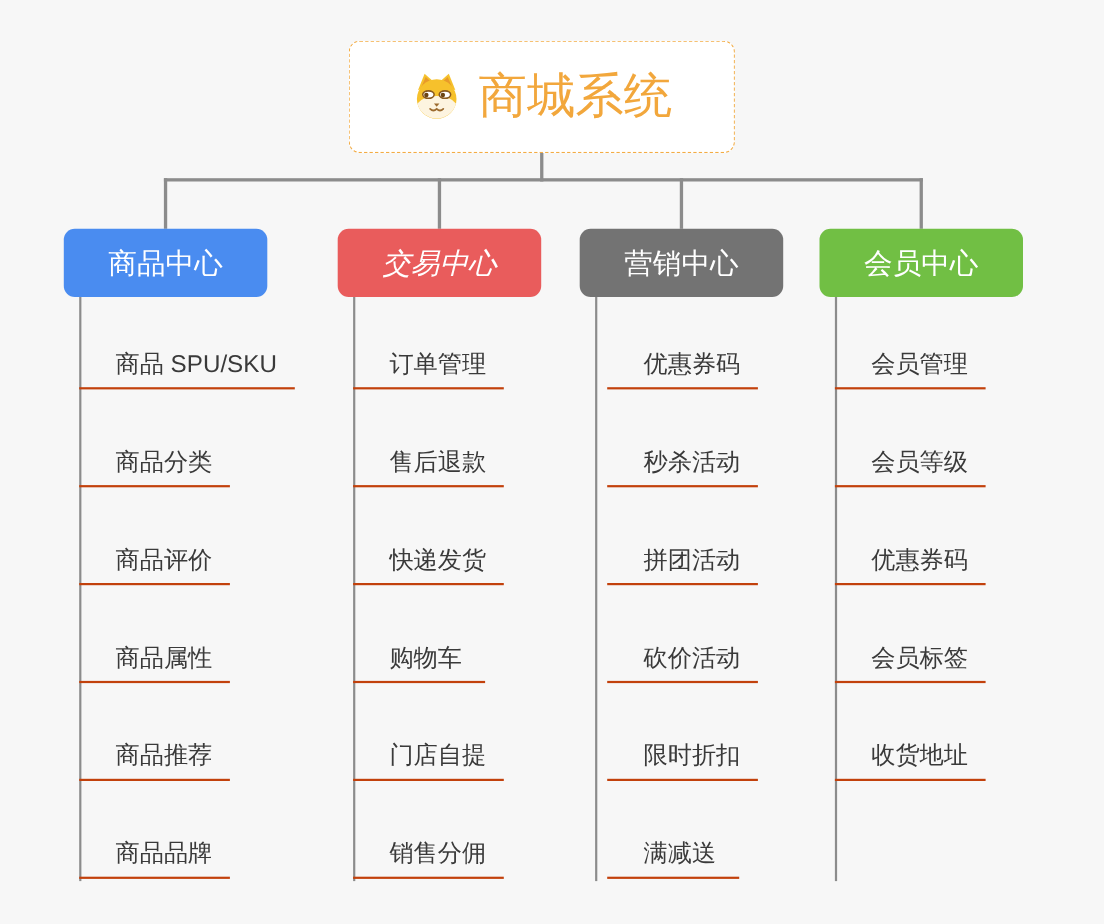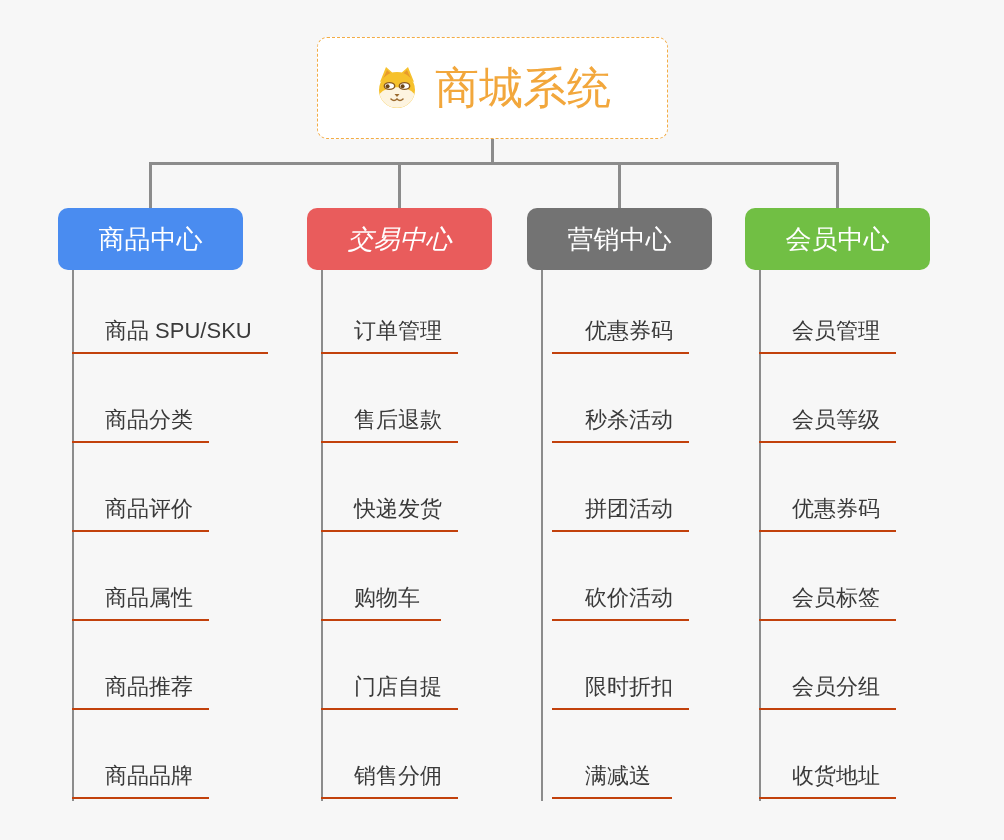--- a/index.html
+++ b/index.html
@@ -187,20 +187,17 @@
     <div class="leaf-row">
         <div class="leaf"><span>会员等级</span></div>
       </div>
     <div class="leaf-row">
         <div class="leaf"><span>优惠券码</span></div>
       </div>
     <div class="leaf-row">
         <div class="leaf"><span>会员标签</span></div>
       </div>
     <div class="leaf-row">
-        <div class="leaf"><span>会员分组</span></div>
-      </div>
-    <div class="leaf-row">
         <div class="leaf"><span>收货地址</span></div>
       </div>
   </div>
 
 </div>
 
 </body></html>

